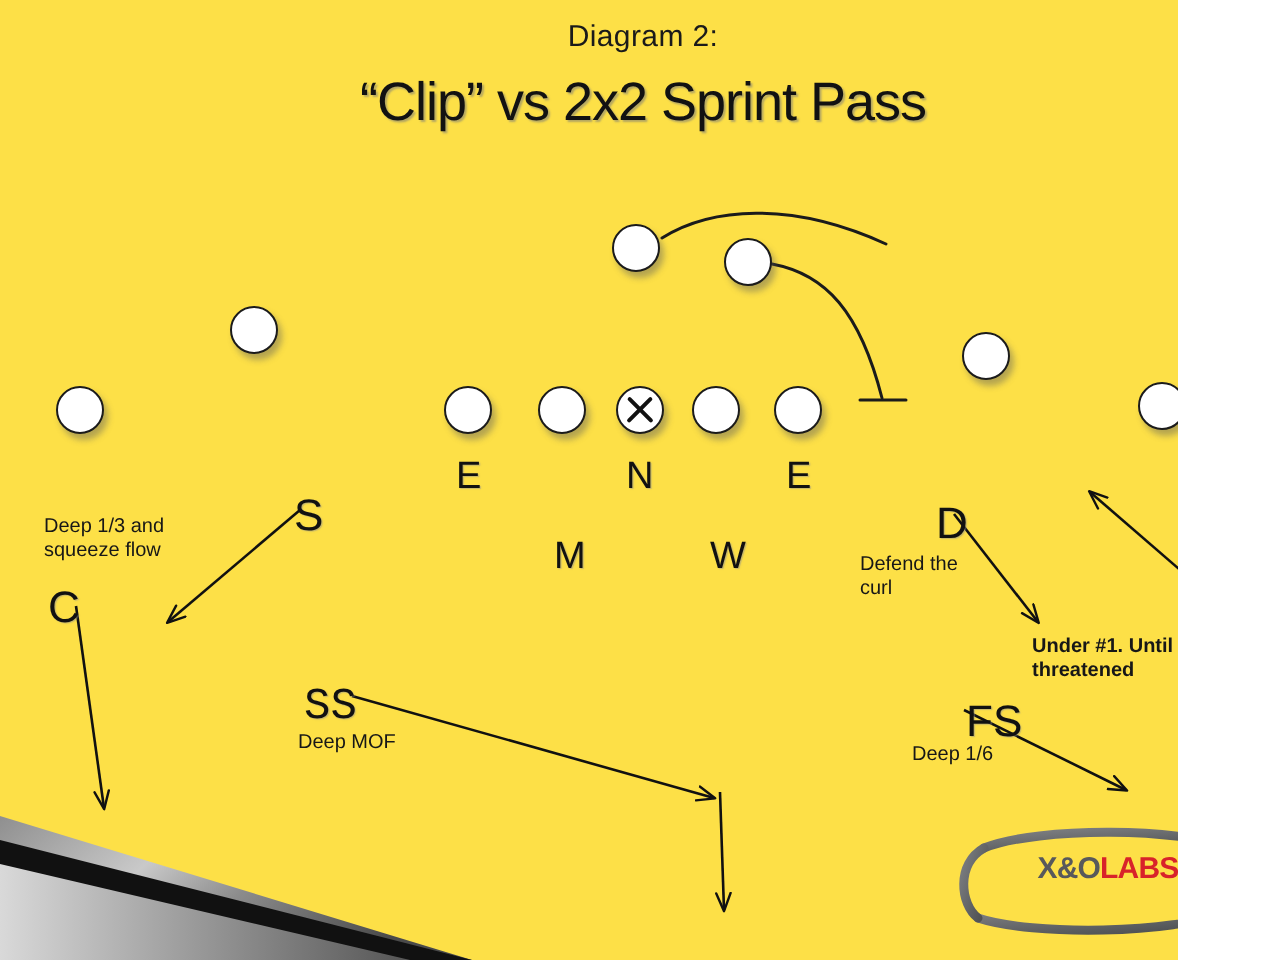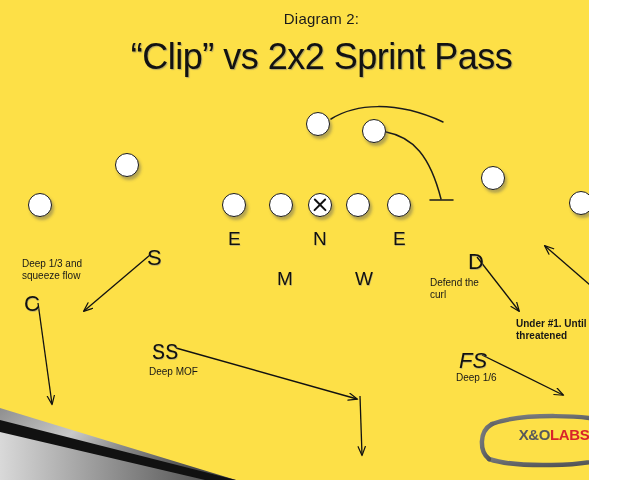--- a/index.html
+++ b/index.html
@@ -30,21 +30,21 @@
     font-size: 15px;
     color: #1a1a1a;
     letter-spacing: 0.2px;
   }
   .maintitle {
     position: absolute;
     left: 0;
     top: 36px;
     width: 643px;
     text-align: center;
-    font-size: 36px;
+    font-size: 27px;
     font-weight: 400;
     color: #121212;
     letter-spacing: -0.5px;
     text-shadow: 1px 1px 1px rgba(120,120,120,0.55);
   }
 
   
   svg.field {
     position: absolute;
     left: 0;
@@ -220,20 +220,20 @@
   <div class="note center" style="left:430px; top:277px; width:76px;">Defend the
 curl</div>
 
   <div class="poslabel big" style="left:596px; top:291px;">C</div>
   <div class="note center" style="left:516px; top:318px; width:126px;font-weight:bold;">Under #1. Until flat is
 threatened</div>
 
   <div class="poslabel big" style="left:152px; top:341px;font-family:Liberation Mono, monospace;">SS</div>
   <div class="note" style="left:149px; top:366px;">Deep MOF</div>
 
-  <div class="poslabel big" style="left:459px; top:348px;font-style:italic;">FS</div>
+  <div class="poslabel big" style="left:483px; top:348px;">FS</div>
   <div class="note" style="left:456px; top:372px;">Deep 1/6</div>
 
   <div class="logo">
     <div class="logo-text"><span class="logo-xo">X&amp;O</span><span class="logo-labs">LABS</span></div>
   </div>
 
 </div>
 
 </body></html>

